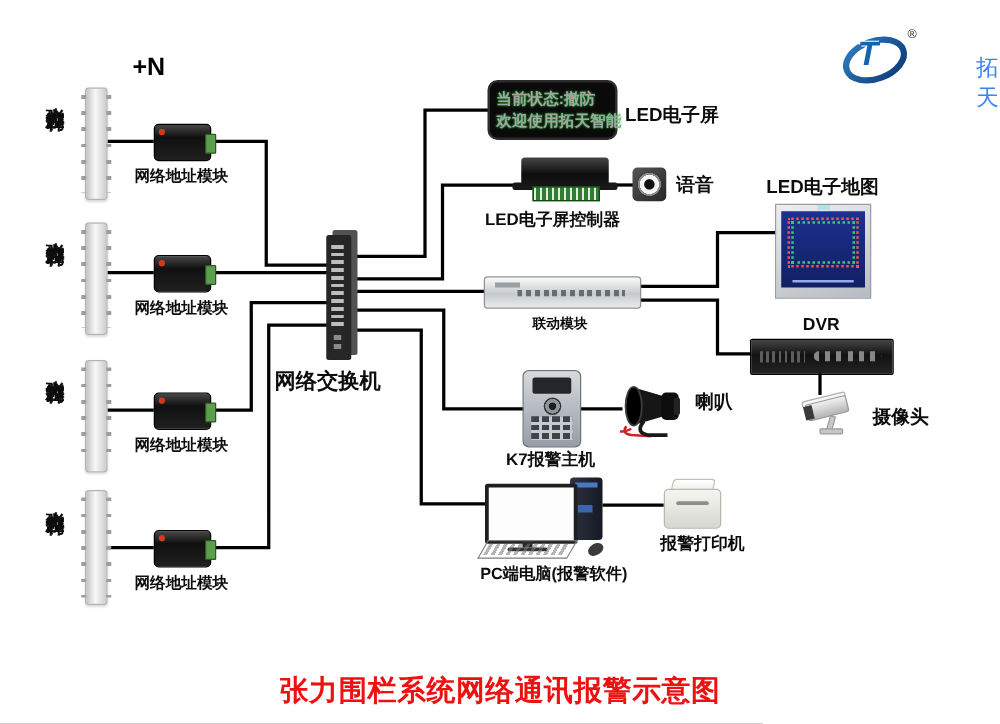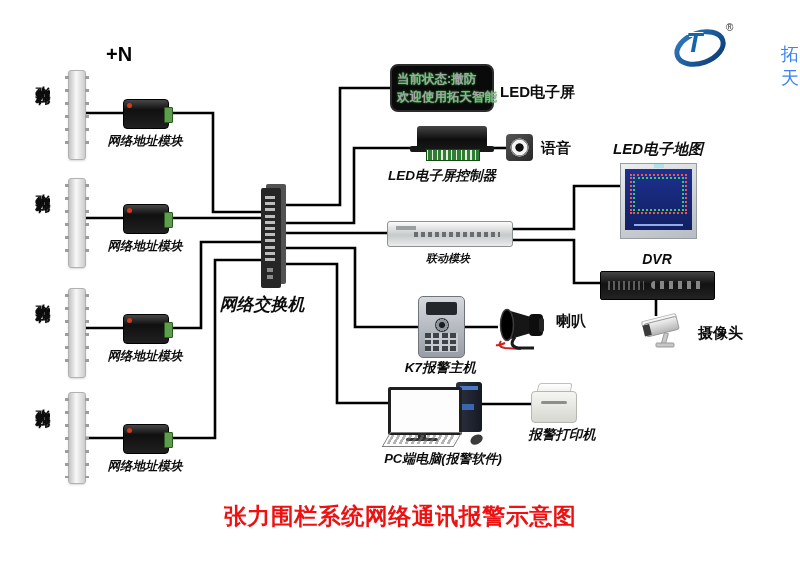--- a/index.html
+++ b/index.html
@@ -1,20 +1,20 @@
 <!DOCTYPE html>
 <html><head>
 <meta charset="utf-8">
 <style>
   html,body{margin:0;padding:0;background:#888;}
   .canvas{position:relative;width:800px;height:579px;background:#ffffff;margin:0 auto;
           font-family:"Liberation Sans","DejaVu Sans",sans-serif;overflow:hidden;color:#111;}
   .abs{position:absolute;}
   .lbl{position:absolute;font-weight:bold;color:#0d0d0d;white-space:nowrap;}
-  .center{text-align:center;font-style:italic;}
+  .center{text-align:center;}
   svg.wires{position:absolute;left:0;top:0;pointer-events:none;}
   svg.wires polyline{fill:none;stroke:#000;stroke-width:2.6;}
 
   
   .pole{position:absolute;width:16px;background:linear-gradient(90deg,#c3c3c3,#f8f8f8 45%,#cccccc);
         border:1px solid #b2b2b2;border-radius:3px;box-shadow:0 1px 2px rgba(0,0,0,.15);}
   .pole::before,.pole::after{content:"";position:absolute;top:5px;bottom:5px;width:4px;
         background:repeating-linear-gradient(180deg,#9d9d9d 0 3px,transparent 3px 13px);}
   .pole::before{left:-4px}.pole::after{right:-4px}
   .polelabel{writing-mode:vertical-rl;text-orientation:upright;font-weight:bold;font-size:15px;
@@ -106,21 +106,21 @@
   
   .printer{position:absolute;}
   .p-top{position:absolute;left:7px;right:7px;top:0;height:13px;border:1px solid #c1c1b9;border-radius:3px;
           transform:skewX(-13deg);background:linear-gradient(#ffffff,#e6e6e0);}
   .p-body{position:absolute;left:1px;right:1px;top:8px;bottom:0;border:1px solid #b7b7af;border-radius:4px;
           background:linear-gradient(180deg,#f5f5f2,#d7d7d1);}
   .p-slot{position:absolute;left:11px;right:11px;top:18px;height:3px;background:#8e8e86;border-radius:2px;}
 
   .note{position:absolute;font-weight:bold;font-size:20px;color:#000;}
   .title{position:absolute;left:0;right:0;text-align:center;font-size:23px;font-weight:bold;
-         letter-spacing:0.5px;color:#ee1111;}
+         letter-spacing:0.5px;color:#ee1111;margin-top:36px;}
 
   .logo{position:absolute;}
   .logo .mono{position:absolute;left:20px;top:8px;font-size:27px;font-weight:bold;font-style:italic;
          color:#1565ad;text-shadow:1px 1px 0 #fff,-1px -1px 0 #fff;}
   .logo .reg{position:absolute;left:60px;top:2px;font-size:10px;color:#2a2a2a;}
   .logo .brand{position:absolute;left:68px;top:22px;font-size:18px;font-weight:normal;color:#3b82f6;margin-left:47px;}
 </style>
 </head>
 <body>
 

